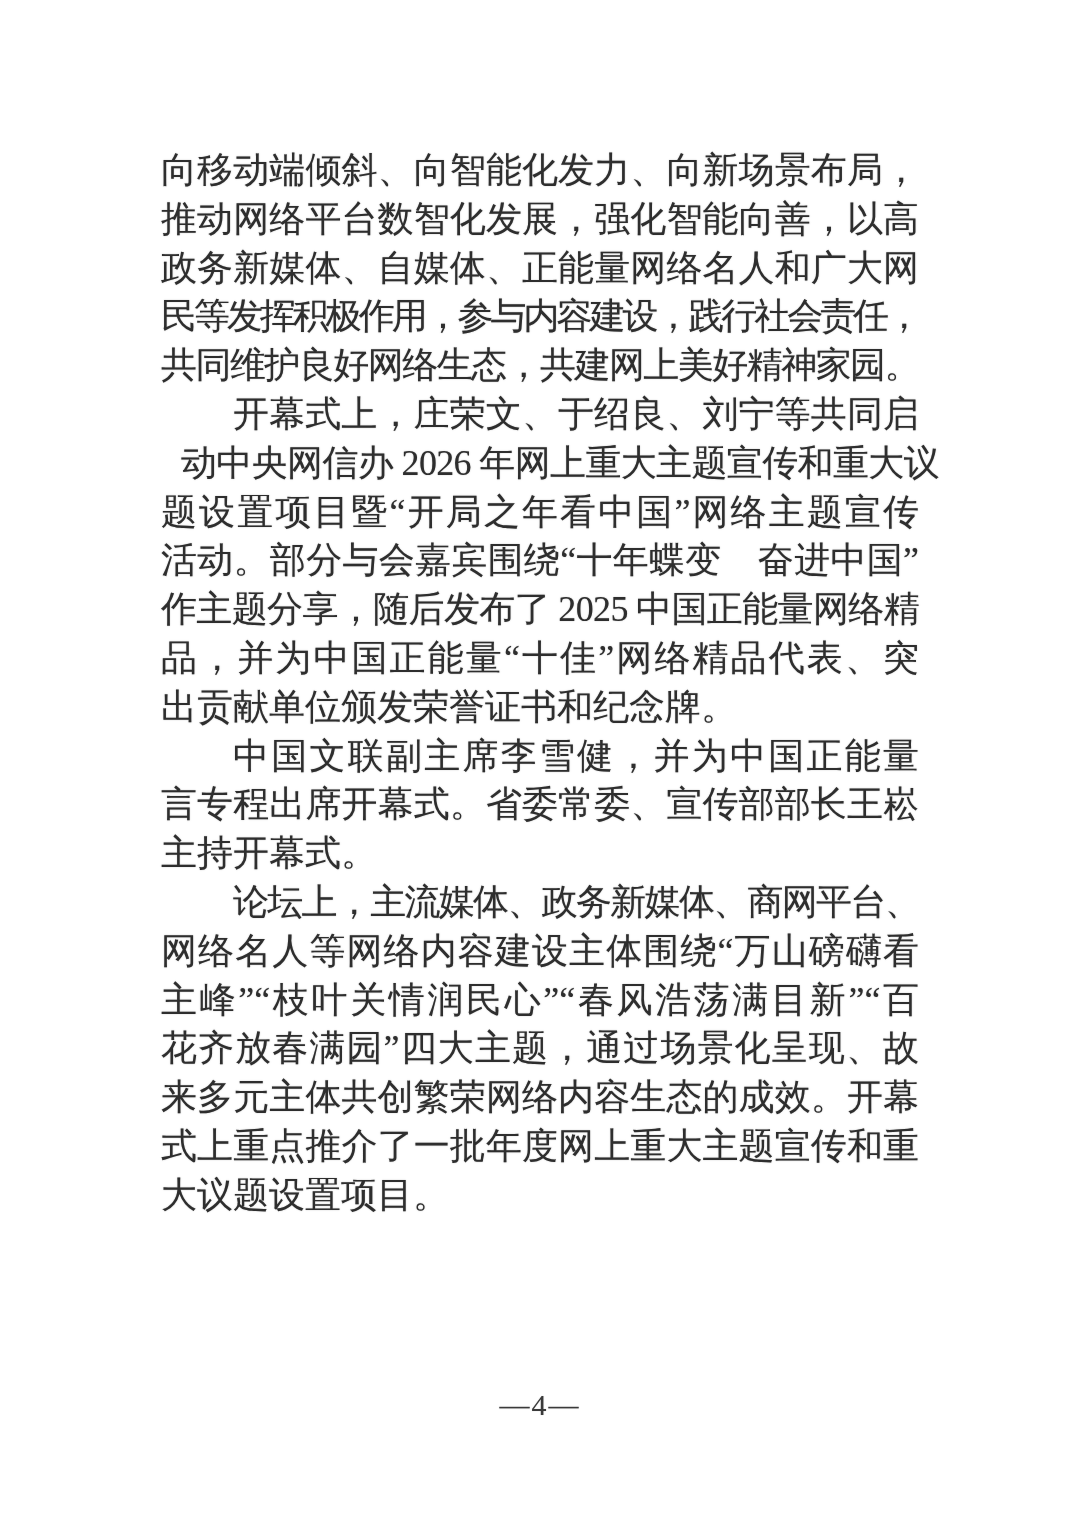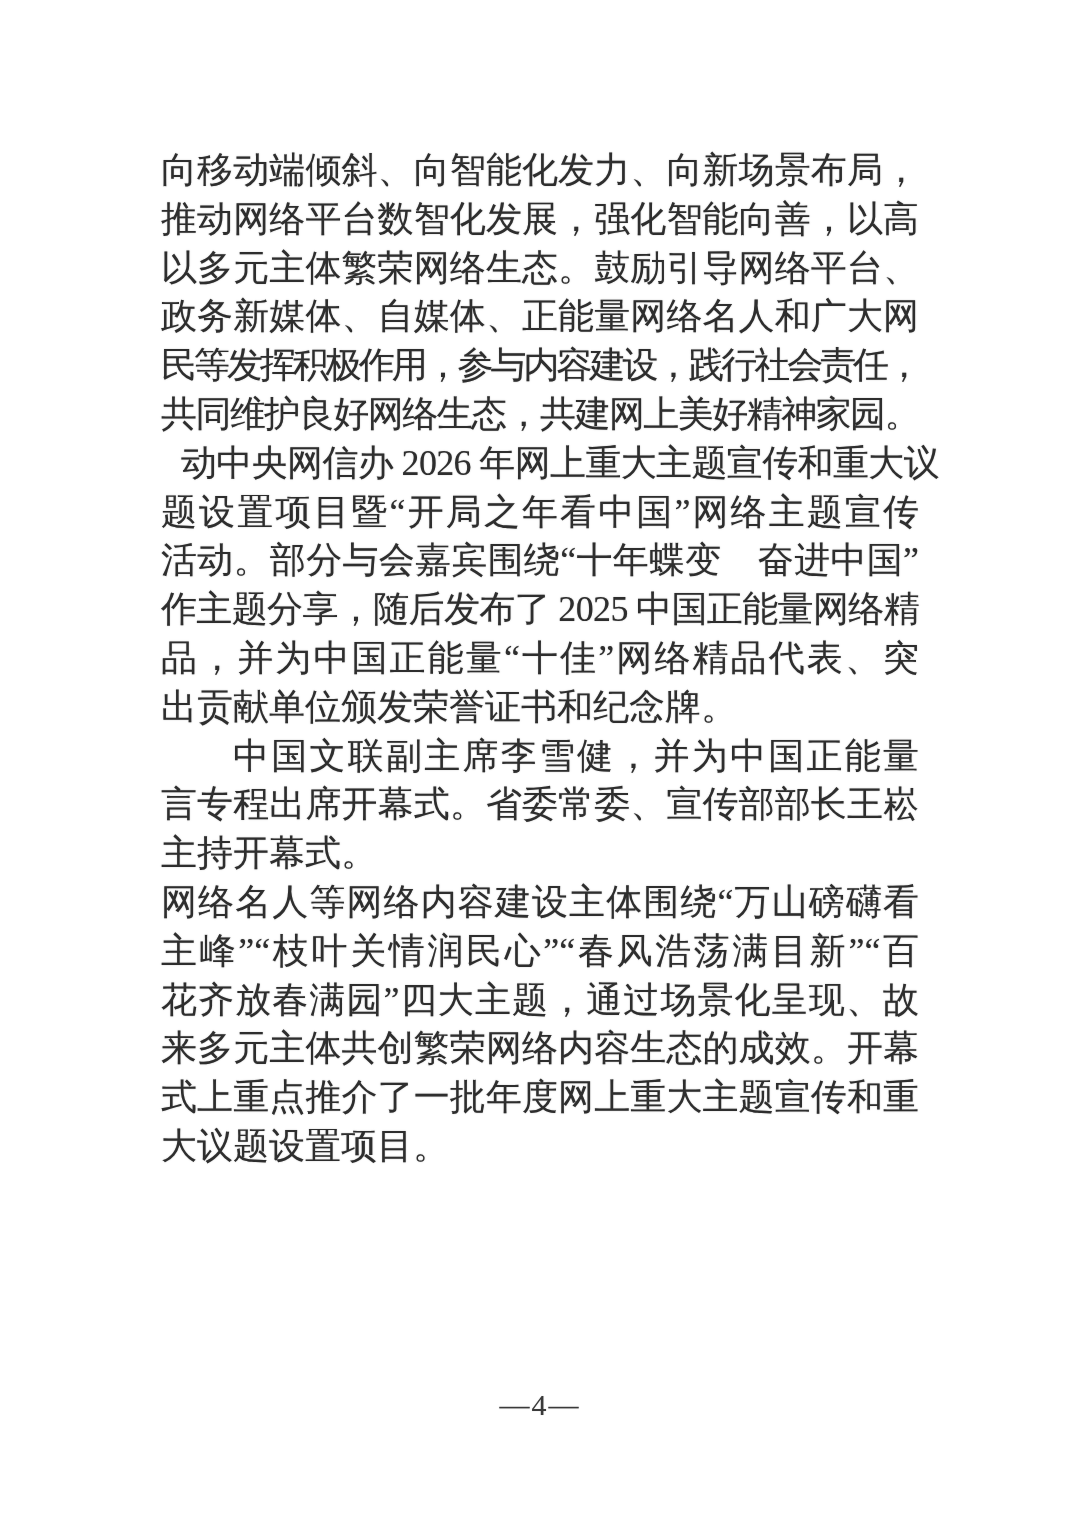--- a/index.html
+++ b/index.html
@@ -50,33 +50,34 @@
       text-shadow: 0 0 1px rgba(70,70,70,0.45);
     }
   </style>
 </head>
 <body>
 
 <div class="page">
   <div class="text-block">
     <div class="line">向移动端倾斜、向智能化发力、向新场景布局，</div>
     <div class="line">推动网络平台数智化发展，强化智能向善，以高</div>
-    <div class="line">以多元主体繁荣网络生态。鼓励引导网络平台、</div>
     <div class="line">政务新媒体、自媒体、正能量网络名人和广大网</div>
     <div class="line" style="letter-spacing: -3.04348px;">民等发挥积极作用，参与内容建设，践行社会责任，</div>
     <div class="line end" style="letter-spacing: -1.54545px;">共同维护良好网络生态，共建网上美好精神家园。</div>
+    <div class="line indent">开幕式上，庄荣文、于绍良、刘宁等共同启</div>
     <div class="line" style="letter-spacing: -0.64px; margin-left: 20px;">动中央网信办 2026 年网上重大主题宣传和重大议</div>
     <div class="line">题设置项目暨“开局之年看中国”网络主题宣传</div>
     <div class="line">活动。部分与会嘉宾围绕“十年蝶变　奋进中国”</div>
     <div class="line" style="letter-spacing: -0.64px;">作主题分享，随后发布了 2025 中国正能量网络精</div>
     <div class="line">品，并为中国正能量“十佳”网络精品代表、突</div>
     <div class="line end">出贡献单位颁发荣誉证书和纪念牌。</div>
     <div class="line indent">中国文联副主席李雪健，并为中国正能量</div>
     <div class="line">言专程出席开幕式。省委常委、宣传部部长王崧</div>
     <div class="line end">主持开幕式。</div>
+    <div class="line indent" style="letter-spacing: -1.7px;">论坛上，主流媒体、政务新媒体、商网平台、</div>
     <div class="line">网络名人等网络内容建设主体围绕“万山磅礴看</div>
     <div class="line">主峰”“枝叶关情润民心”“春风浩荡满目新”“百</div>
     <div class="line">花齐放春满园”四大主题，通过场景化呈现、故</div>
     <div class="line">来多元主体共创繁荣网络内容生态的成效。开幕</div>
     <div class="line">式上重点推介了一批年度网上重大主题宣传和重</div>
     <div class="line end">大议题设置项目。</div>
   </div>
 
   <div class="footer">—4—</div>
 </div>

